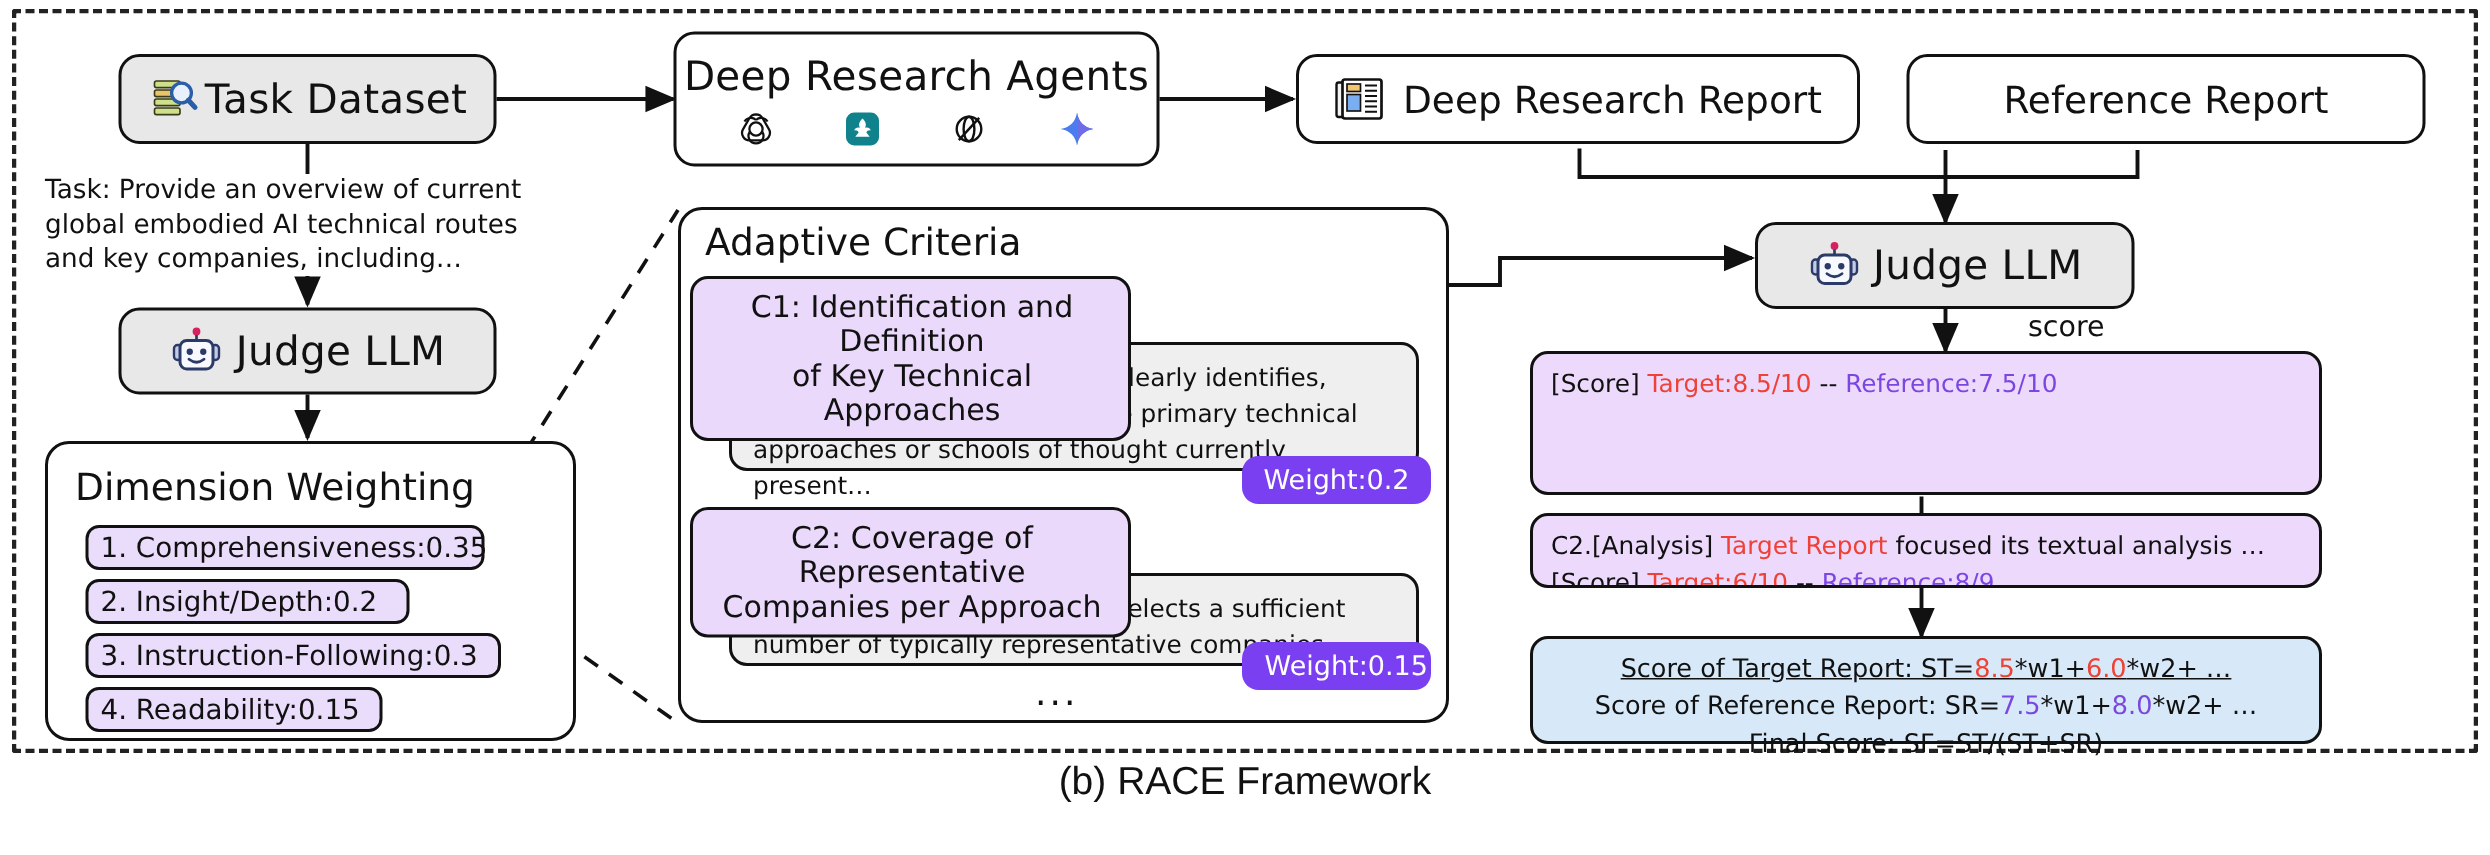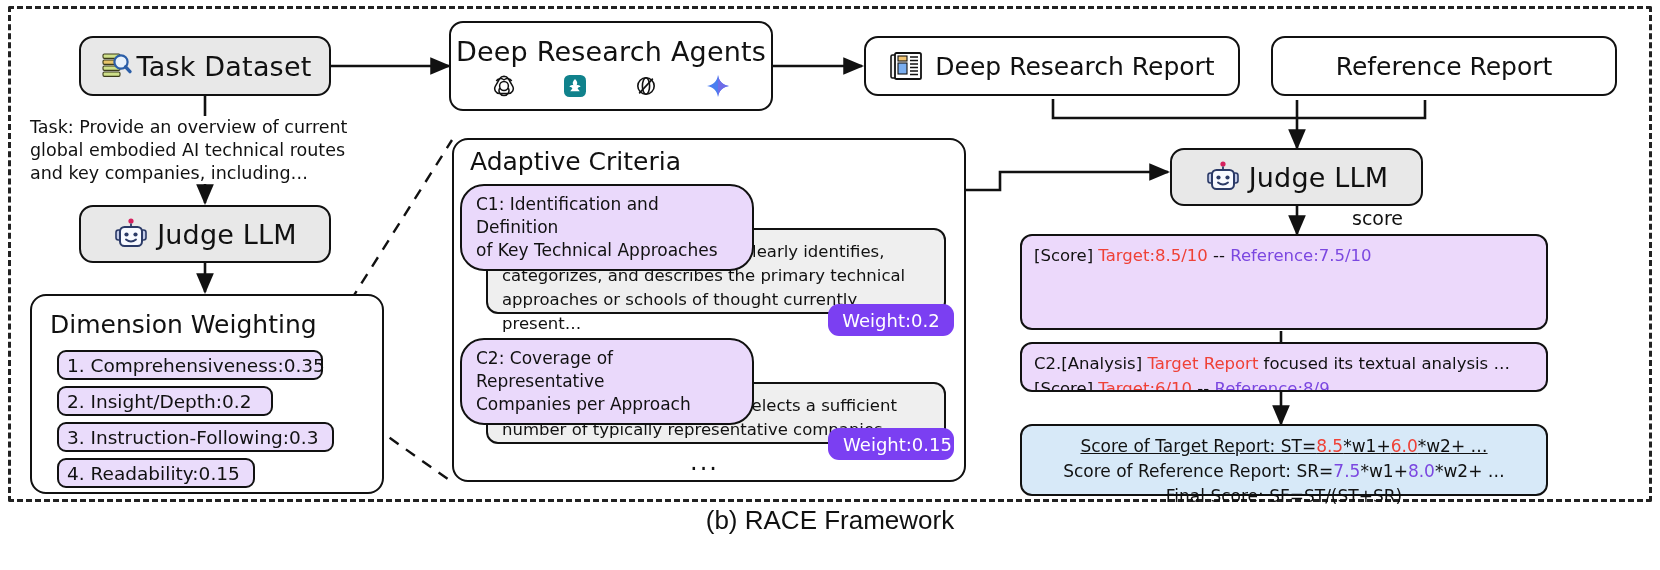--- a/index.html
+++ b/index.html
@@ -28,23 +28,23 @@
   .ttl-sm{font-size:25px;white-space:nowrap;}
 
   
   svg.wires{position:absolute;left:0;top:0;width:1660px;height:570px;pointer-events:none;}
 
   .plaintext{position:absolute;font-size:17.5px;line-height:23px;color:#111;}
 
   .panel-title{position:absolute;font-size:25px;color:#111;}
 
   .crit-head{
-    position:absolute;box-sizing:border-box;border:2.5px solid #111;border-radius:24px;
-    background:#ead9fb;font-size:17px;line-height:23px;color:#111;
-    padding:7px 12px 7px 14px;text-align:left;z-index:3;
+    position:absolute;box-sizing:border-box;border:2.5px solid #111;border-radius:12px;
+    background:#ead9fb;font-size:20px;line-height:23px;color:#111;
+    padding:7px 12px 7px 14px;text-align:center;z-index:3;
   }
   .crit-body{
     position:absolute;box-sizing:border-box;border:2.5px solid #111;border-radius:12px;
     background:#efefef;font-size:16.5px;line-height:24px;color:#111;
     padding:10px 14px;z-index:2;
   }
   .weight-badge{
     position:absolute;box-sizing:border-box;border-radius:11px;background:#7b3ff2;
     color:#fff;font-size:18px;display:flex;align-items:center;justify-content:center;
     z-index:4;

